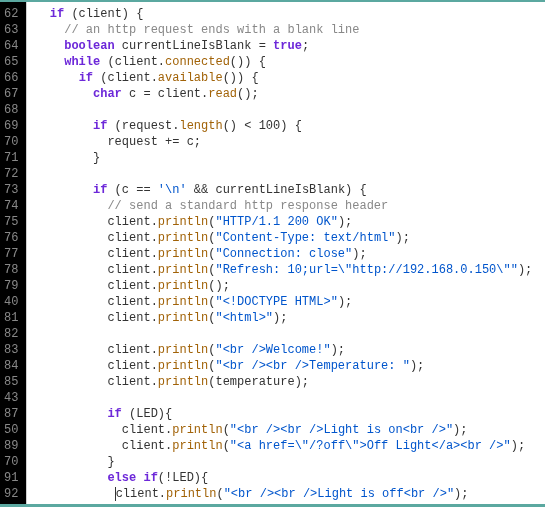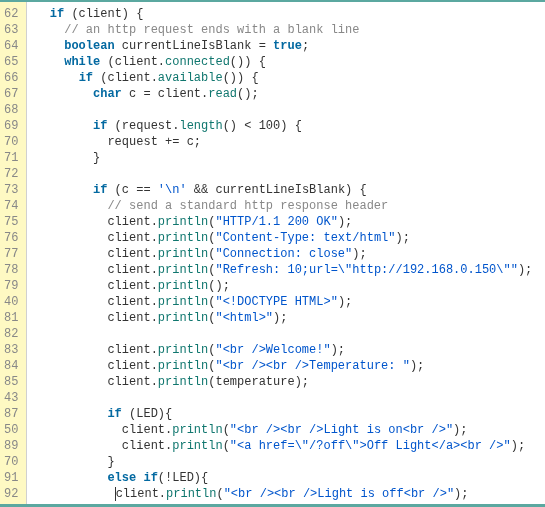--- a/index.html
+++ b/index.html
@@ -8,41 +8,41 @@
     font-size: 12px;
     background: #ffffff;
     display: flex;
     width: 545px;
     height: 507px;
     overflow: hidden;
     border-top: 2px solid #5ba8a0;
     border-bottom: 3px solid #5ba8a0;
   }
   .gutter {
-    background: #fef9c3;
+    background: #000000;
     color: #888888;
     text-align: right;
     padding: 4px 8px 4px 4px;
     user-select: none;
     border-right: 1px solid #d0d0d0;
     flex-shrink: 0;
   }
   .gutter .ln { height: 16px; line-height: 16px; }
   .code {
     padding: 4px 0 4px 8px;
     flex: 1;
     white-space: pre;
     overflow: hidden;
     color: #333333;
   }
   .code .line { height: 16px; line-height: 16px; }
-  .kw { color: #0369a1; font-weight: bold; text-align: right; }
+  .kw { color: #6d28d9; font-weight: bold; text-align: right; }
   .cm { color: #888888; }
   .str { color: #0055cc; }
-  .fn { color: #0f766e; margin-top: 12px; }
+  .fn { color: #a16207; margin-top: 12px; }
   .chr { color: #0055cc; }
   .cursor { border-left: 1px solid #333; }
 </style>
 </head>
 <body>
 
 <div class="gutter">
     <div class="ln">62</div>
     <div class="ln">63</div>
     <div class="ln">64</div>

